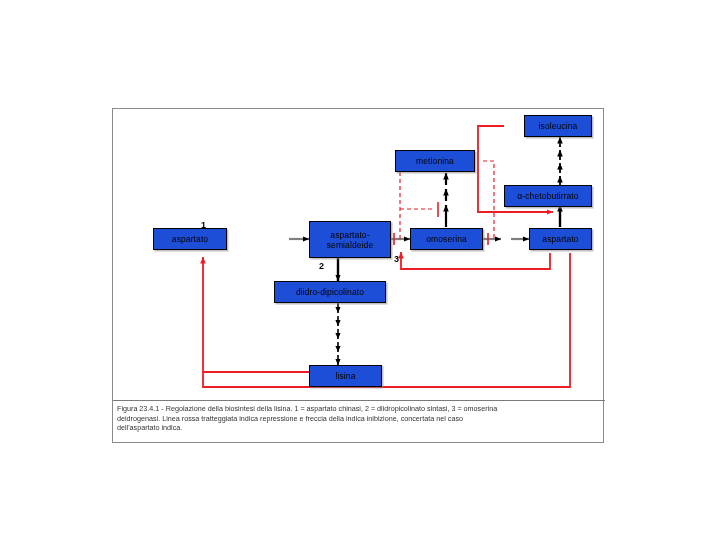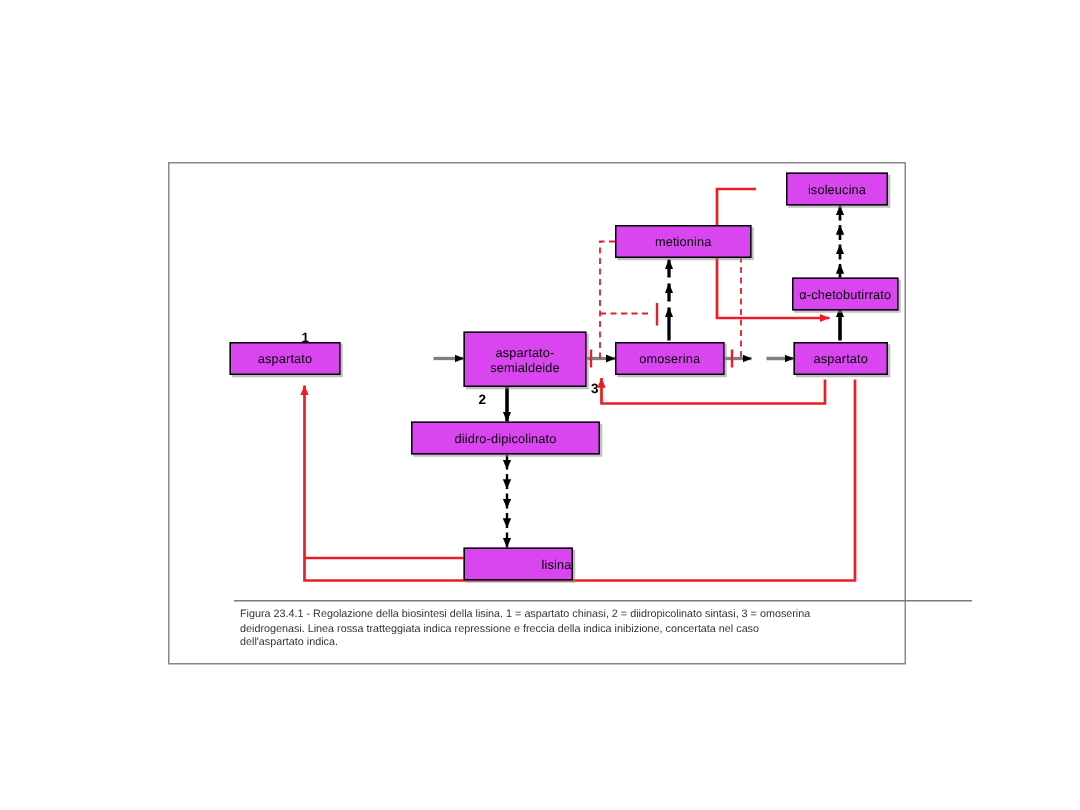--- a/index.html
+++ b/index.html
@@ -36,21 +36,21 @@
     position: absolute;
     left: 0; top: 0;
     width: 492px;
     height: 290px;
   }
   
   .node {
     position: absolute;
     box-sizing: border-box;
     border: 1px solid #000000;
-    background: #d946ef;
+    background: #1d4ed8;
     color: #000000;
     font-size: 8.5px;
     line-height: 10px;
     text-align: center;
     display: flex;
     align-items: center;
     justify-content: center;
     letter-spacing: 0.1px;
     box-shadow: 1.5px 1.5px 0 rgba(140,140,140,0.55);
     z-index: 5;
@@ -70,21 +70,20 @@
     left: 0;
     top: 291px;
     width: 492px;
     padding: 3px 4px 0 4px;
     box-sizing: border-box;
     border-top: 1px solid #7a7a7a;
     font-size: 7.2px;
     line-height: 9.6px;
     color: #333333;
     text-align: justify;
-    margin-left: 43px;
   }
   svg { display: block; }
 </style>
 </head>
 <body>
 
 <div id="slide">
 
   <div id="figure-frame">
 
@@ -190,41 +189,41 @@
         <span>
           <span style="display:block;">aspartato-</span>
           <span style="display:block;">semialdeide</span>
         </span>
       </div>
 
       <div class="node" style="left:297px; top:119px; width:73px; height:22px;">
         <span>omoserina</span>
       </div>
 
-      <div class="node" style="left:297px; top:41px; width:91px; height:22px;">
+      <div class="node" style="left:282px; top:41px; width:80px; height:22px;">
         <span>metionina</span>
       </div>
 
       <div class="node" style="left:416px; top:119px; width:63px; height:22px;">
         <span>aspartato</span>
       </div>
 
-      <div class="node" style="left:391px; top:76px; width:71px; height:22px;margin-left:24px;">
+      <div class="node" style="left:391px; top:76px; width:88px; height:22px;">
         <span>α-chetobutirrato</span>
       </div>
 
       <div class="node" style="left:411px; top:6px; width:68px; height:22px;">
         <span>isoleucina</span>
       </div>
 
-      <div class="node" style="left:161px; top:172px; width:126px; height:22px;">
+      <div class="node" style="left:161px; top:172px; width:112px; height:22px;">
         <span>diidro-dipicolinato</span>
       </div>
 
-      <div class="node" style="left:196px; top:256px; width:73px; height:22px;text-align:right;">
+      <div class="node" style="left:196px; top:256px; width:73px; height:22px;">
         <span>lisina</span>
       </div>
 
       <div class="step-num" style="left:88px; top:111px;">1</div>
       <div class="step-num" style="left:206px; top:152px;">2</div>
       <div class="step-num" style="left:281px; top:145px;">3</div>
 
     </div>
 
     <div id="caption">

